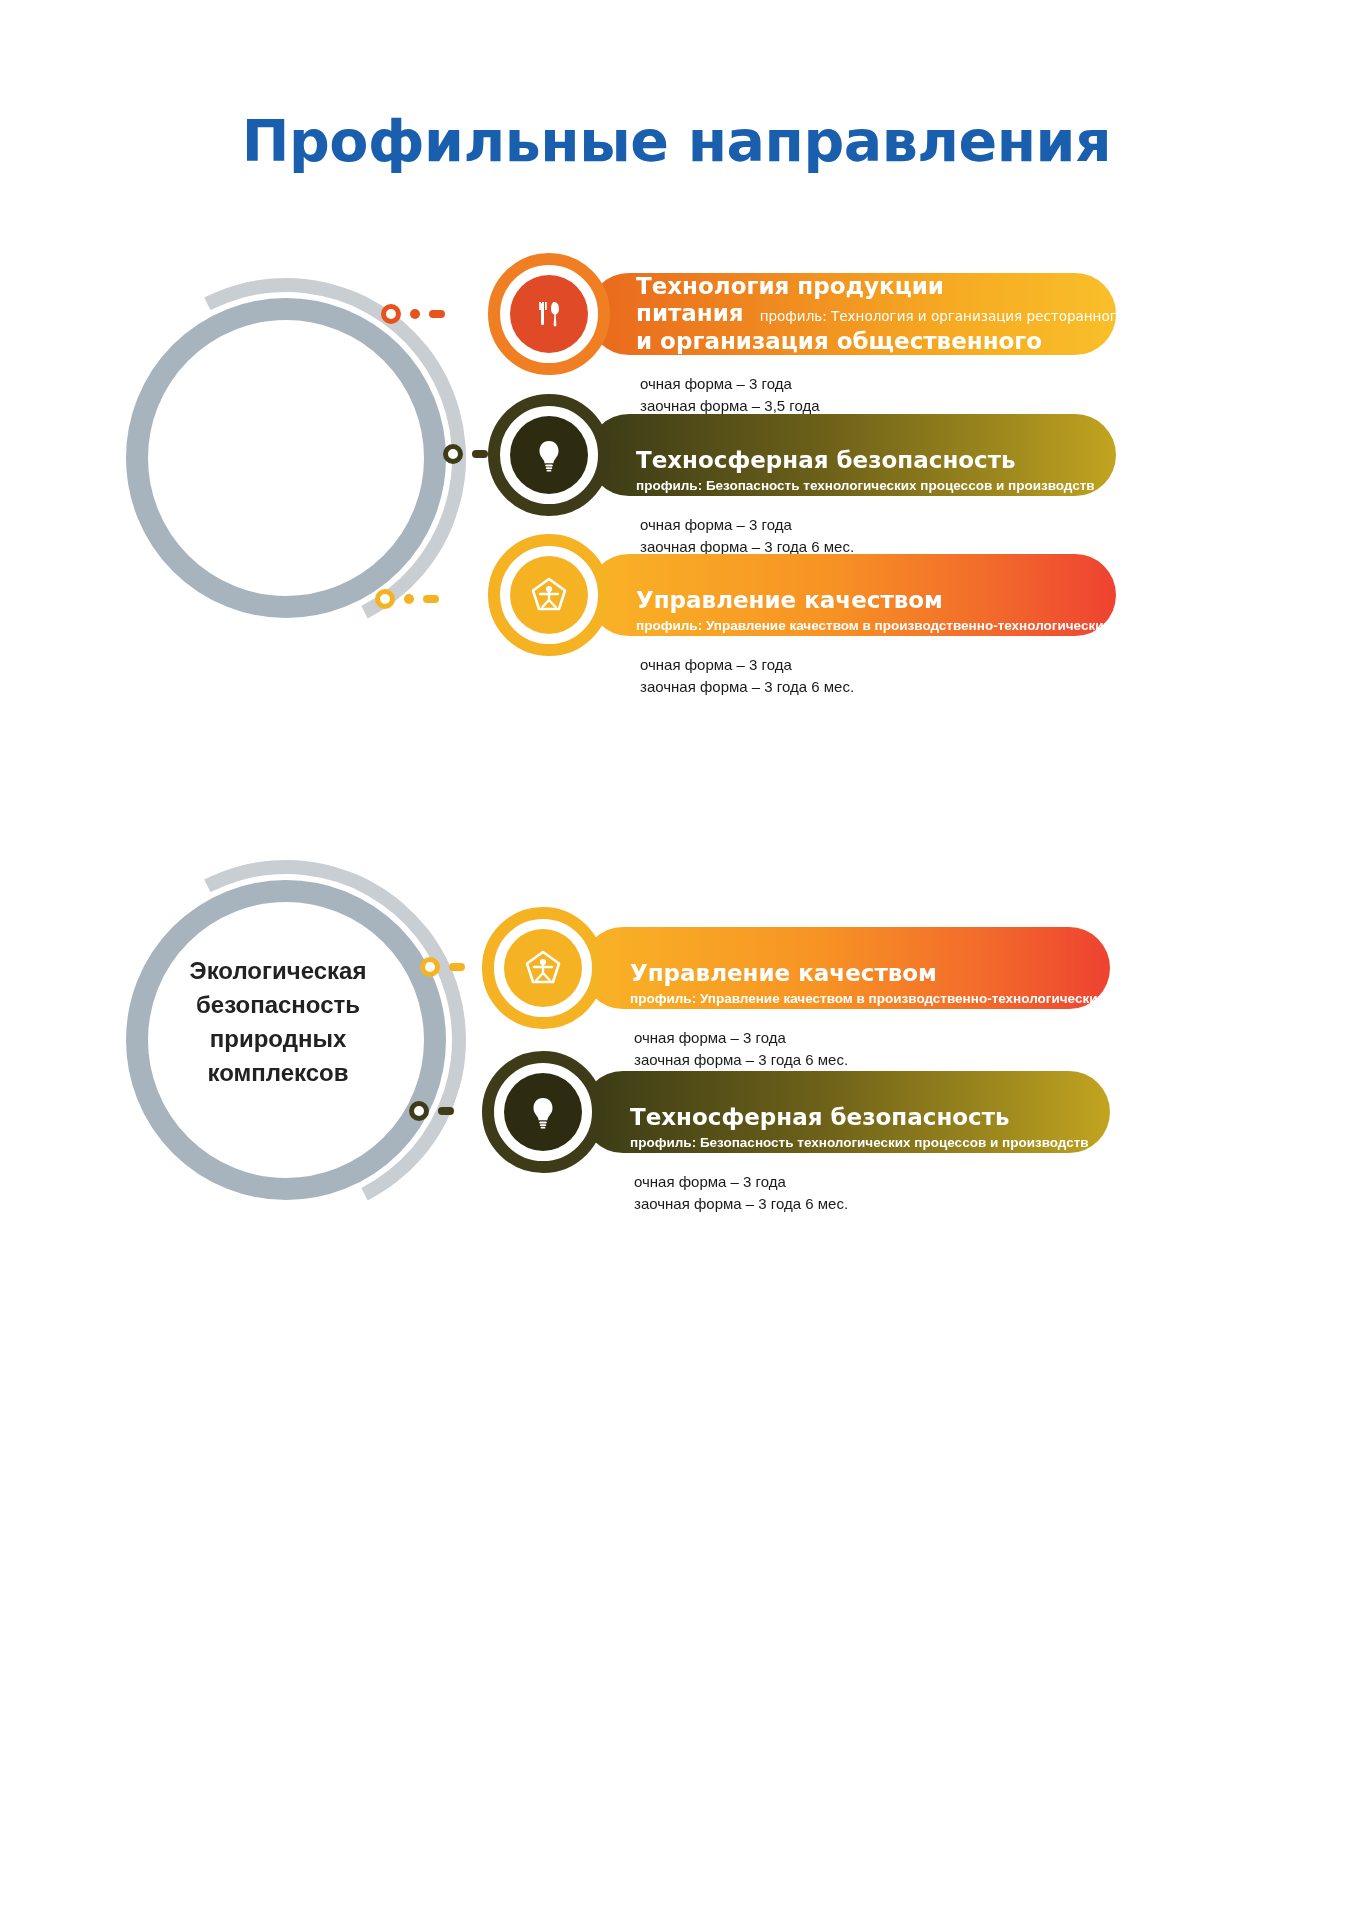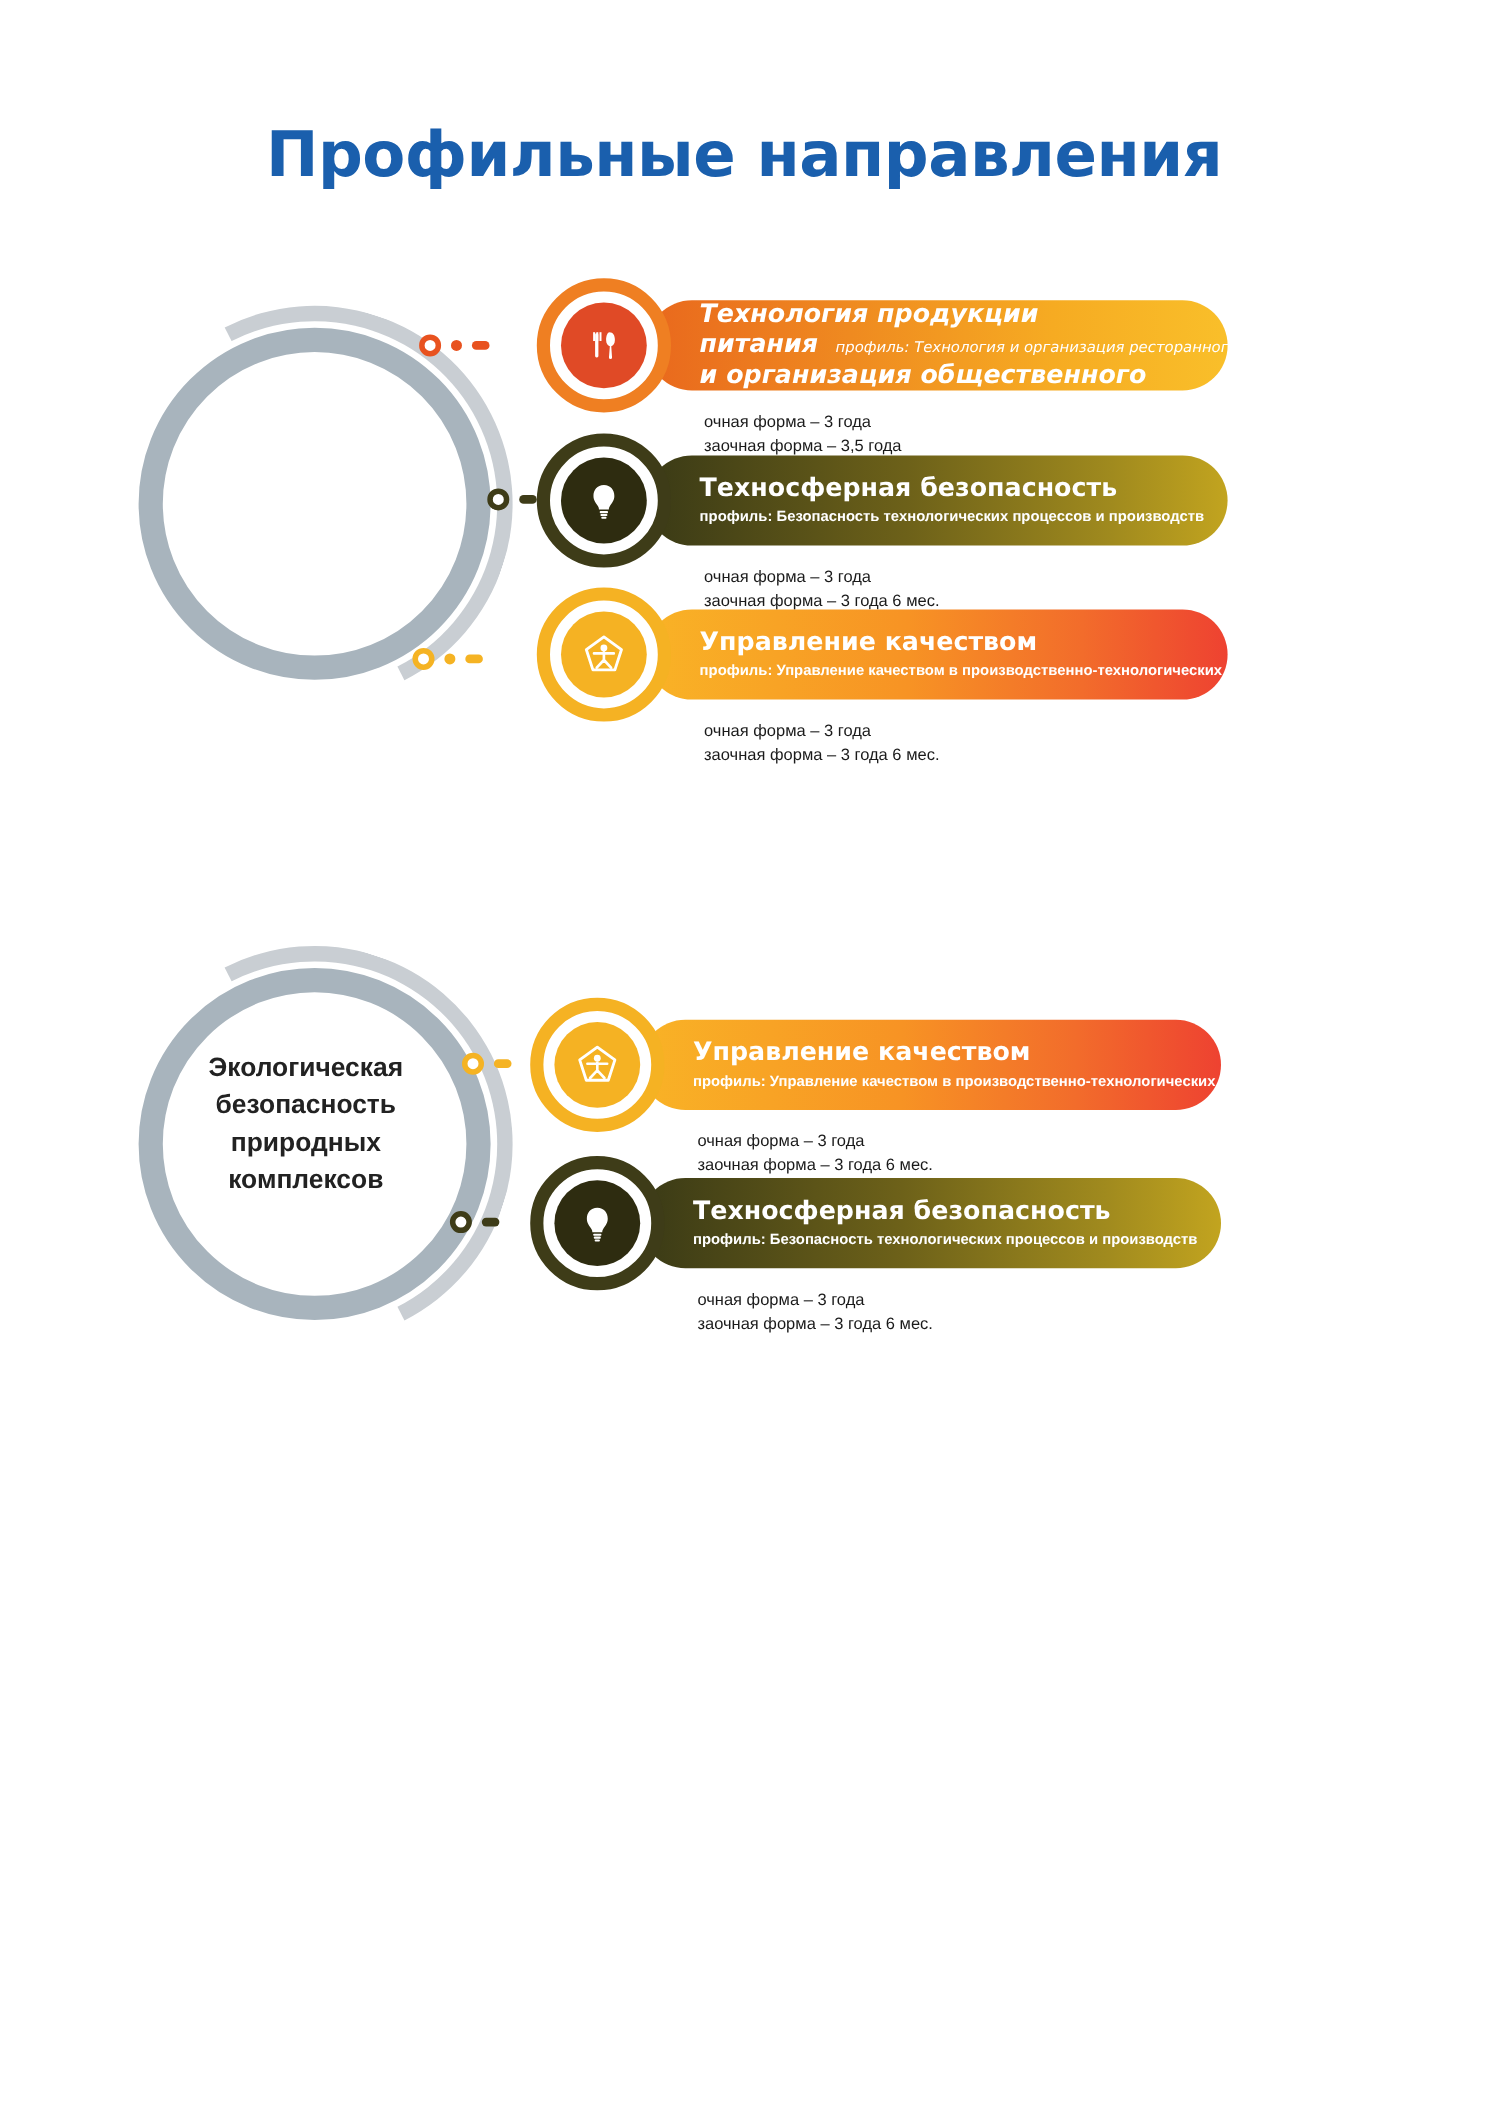--- a/index.html
+++ b/index.html
@@ -82,21 +82,21 @@
     top:0;
     display:block;
   }
   .bar.c1{background:linear-gradient(90deg,#e9681d 0%,#ef8a20 35%,#f6ab22 70%,#f9bf2a 100%);}
   .bar.c2{background:linear-gradient(90deg,#3a3a16 0%,#6d6119 45%,#a08a1e 80%,#c2a41f 100%);}
   .bar.c3{background:linear-gradient(90deg,#f9b326 0%,#f79324 45%,#f26c2b 75%,#ee4231 100%);}
 
   .bartext{
     position:absolute;
     left:148px;
-    top:0;
+    top:16px;
     height:82px;
     display:flex;
     flex-direction:column;
     justify-content:center;
     color:#ffffff;
   }
   .bartitle{
     font-size:23px;font-weight:bold;line-height:1.2;
     font-family:"DejaVu Sans","Liberation Sans",sans-serif;
     white-space:nowrap;
@@ -149,21 +149,21 @@
     <div class="bigring" style="left:126px;top:62px;"></div>
 
     <div class="conn" style="left:381px;top:68px;">
       <div class="ring"></div>
       <div class="dot"></div>
       <div class="dash"></div>
     </div>
 
     <div class="card" style="left:488px;top:37px;">
       <div class="bar c1" style="width:528px;"></div>
-      <div class="bartext" style="width:600px;top:-14px;height:110px;font-style:italic;">
+      <div class="bartext" style="width:600px;top:-14px;height:110px;">
         <div class="bartitle">Технология продукции</div>
         <div class="bartitle">
           <span>питания</span>
           <span class="barinline" style="margin-left:8px;">профиль: Технология и организация ресторанного дела</span>
         </div>
         <div class="bartitle">и организация общественного</div>
       </div>
       <div class="medal m1">
         <div class="inner">
           <svg width="40" height="40" viewBox="0 0 40 40">

